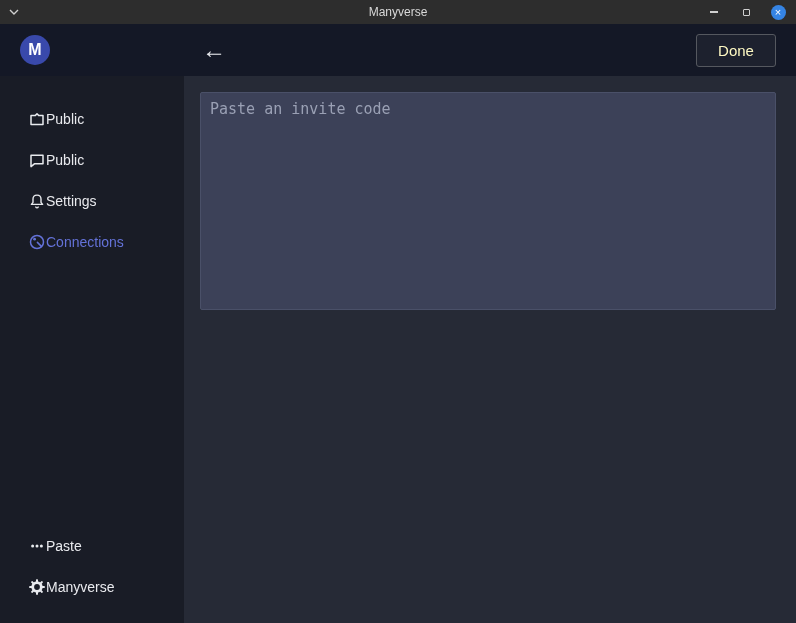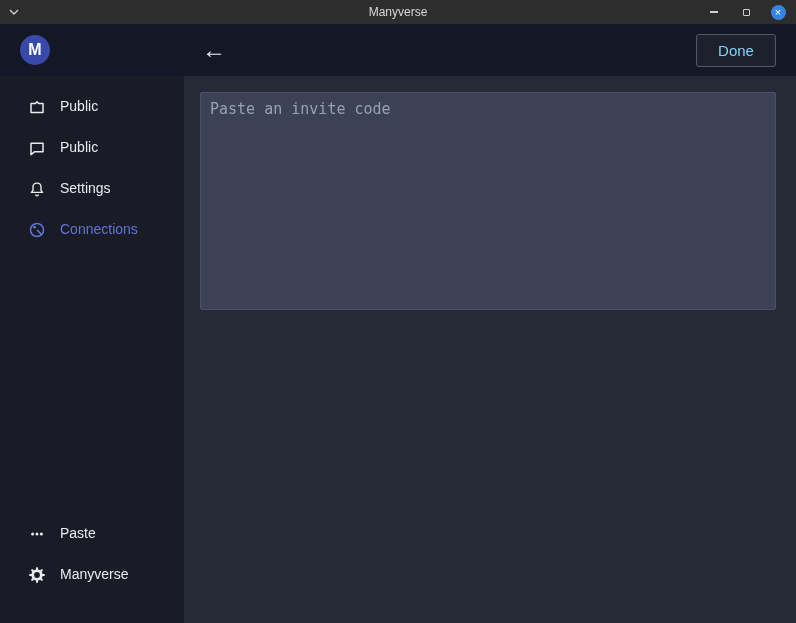--- a/index.html
+++ b/index.html
@@ -82,21 +82,21 @@
     cursor: pointer;
   }
   .done-btn {
     margin-left: auto;
     margin-right: 20px;
     min-width: 80px;
     height: 33px;
     background: rgba(255,255,255,0.04);
     border: 1px solid #55585f;
     border-radius: 3px;
-    color: #7dd3fc;
+    color: #fef9c3;
     font-size: 15px;
     font-family: "Liberation Sans", sans-serif;
     cursor: pointer;
   }
 
   
   .body-row {
     display: flex;
     height: 547px;
   }
@@ -106,22 +106,22 @@
     width: 184px;
     background: #191c26;
     display: flex;
     flex-direction: column;
     padding-top: 22px;
     padding-bottom: 16px;
   }
   .side-item {
     height: 41px;
     display: flex;
+    align-items: center;
     padding-left: 28px;
-    gap: 14px;
     cursor: pointer;
     font-size: 14px;
     color: #e9eaee;
   }
   .side-item .icn { width: 18px; height: 18px; display: flex; align-items: center; justify-content: center; }
   .side-item.active { color: #6472d8; }
   .side-spacer { flex: 1; }
 
   
   .main {

